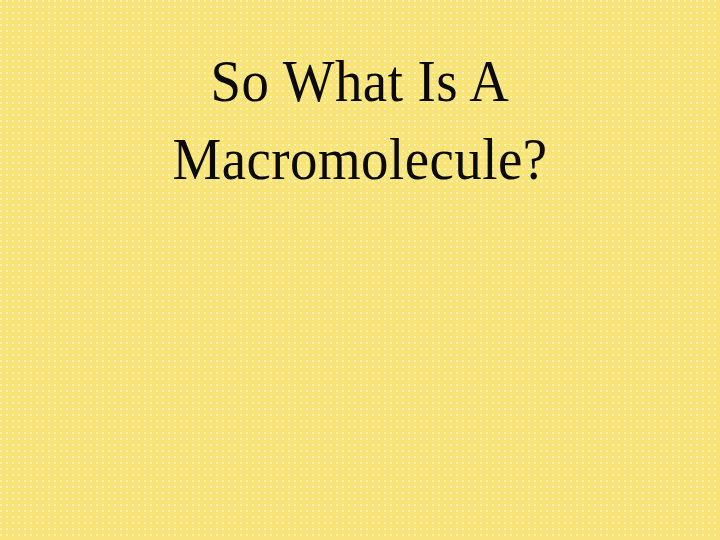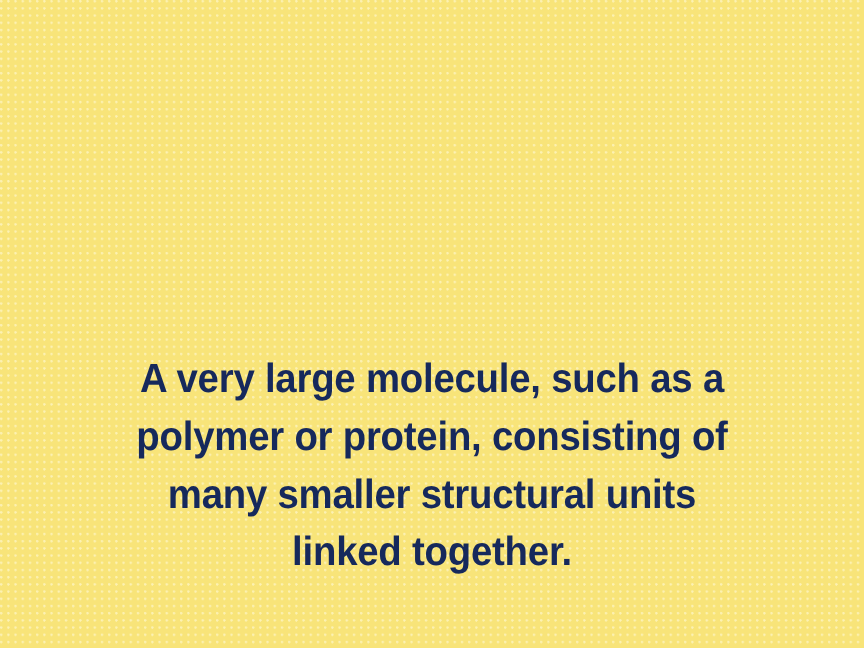--- a/index.html
+++ b/index.html
@@ -70,21 +70,19 @@
     transform: scaleX(0.94);
     transform-origin: center center;
     white-space: nowrap;
   }
 </style>
 </head>
 <body>
 
 <div id="slide" style="background-color: rgb(248, 228, 121);">
 
+  <div id="title-block">
+    <span class="title-line" style="color: rgb(10, 10, 10);">So What Is A</span>
+    <span class="title-line" style="color: rgb(10, 10, 10);">Macromolecule?</span>
+  </div>
 
-  <div id="body-block">
-    <span class="body-line" style="color: rgb(22, 41, 92);">A very large molecule, such as a</span>
-    <span class="body-line" style="color: rgb(22, 41, 92);">polymer or protein, consisting of</span>
-    <span class="body-line" style="color: rgb(22, 41, 92);">many smaller structural units</span>
-    <span class="body-line" style="color: rgb(22, 41, 92);">linked together.</span>
-  </div>
 
 </div>
 
 </body></html>

